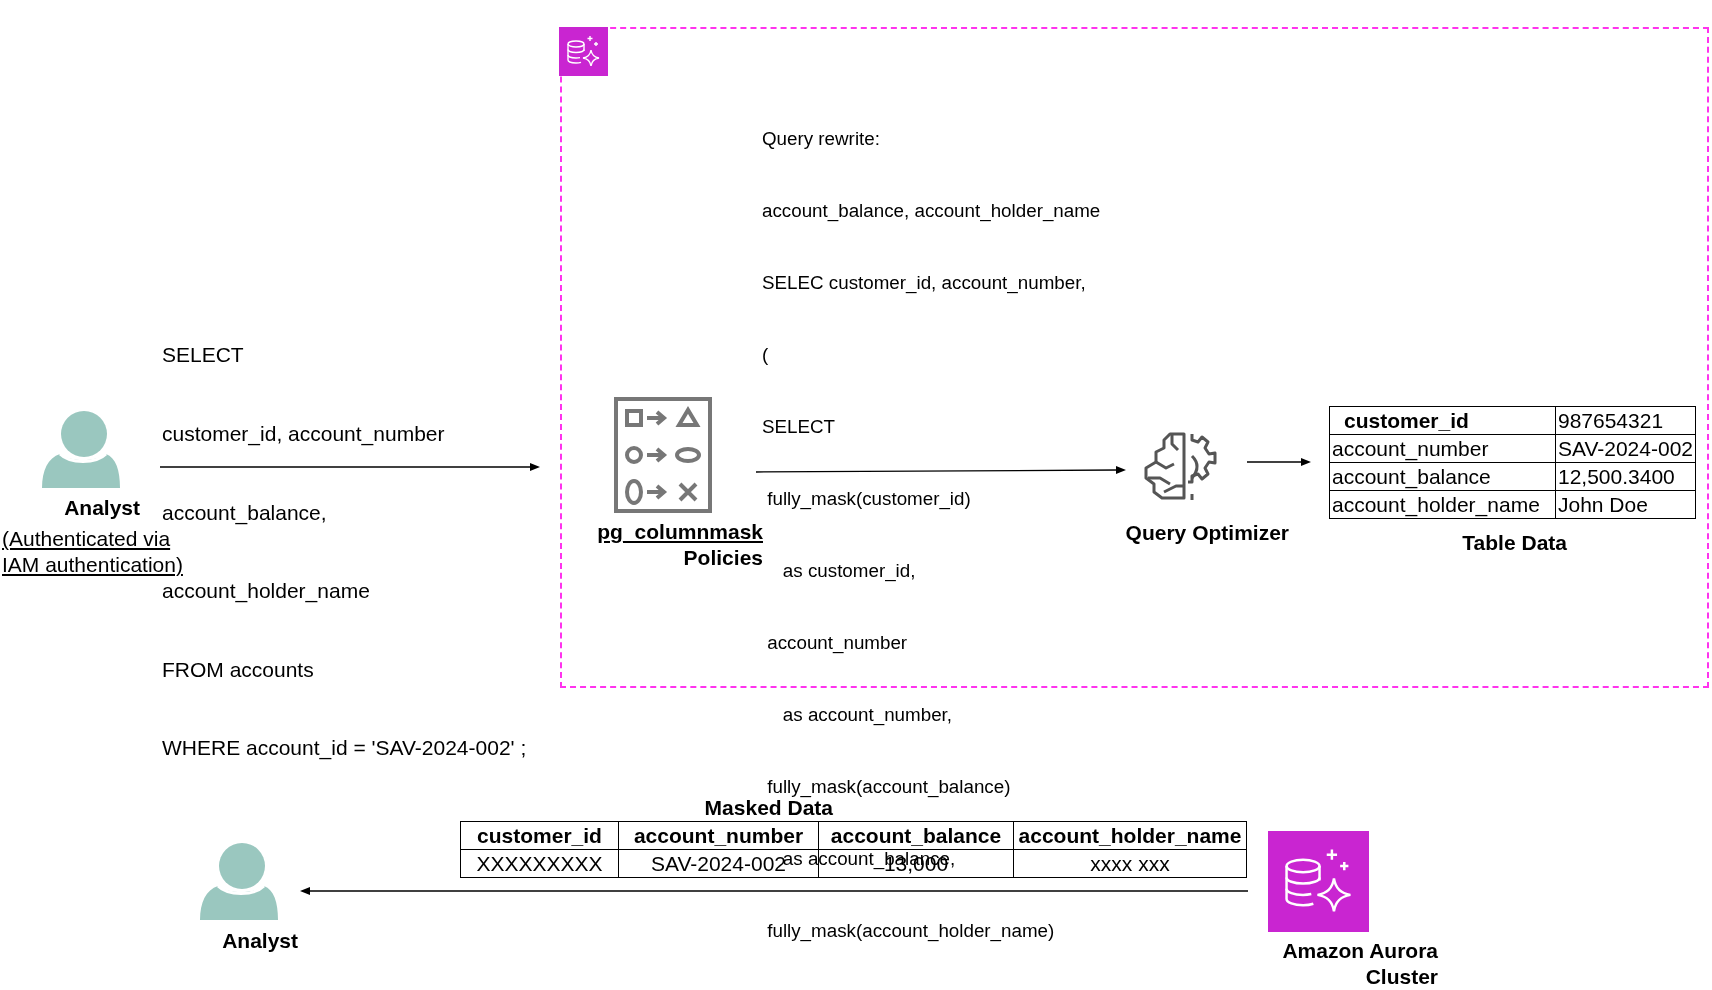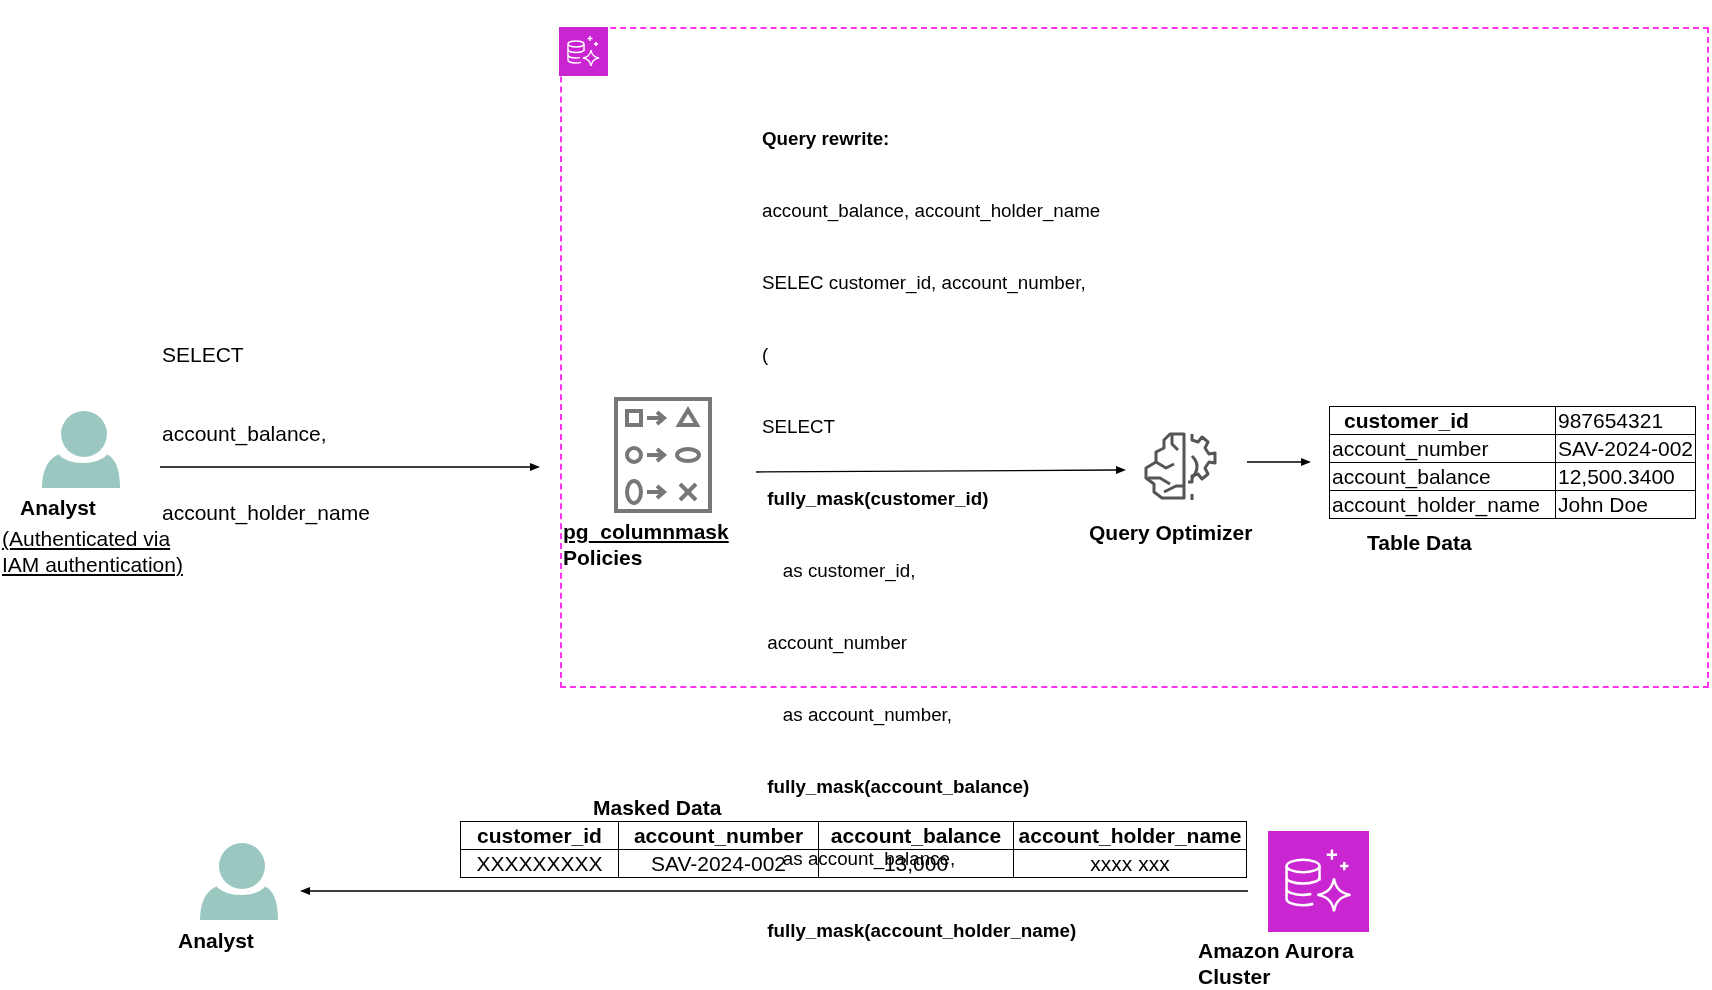--- a/index.html
+++ b/index.html
@@ -4,22 +4,22 @@
 <style>
   html, body { margin:0; padding:0; background:#ffffff; }
   body { width:1712px; height:990px; position:relative; overflow:hidden;
          font-family:"Liberation Sans", sans-serif; color:#000; }
   .abs { position:absolute; }
   .dashed-box { position:absolute; left:560px; top:27px; width:1149px; height:661px;
                 border:2px dashed #ff33ee; box-sizing:border-box; }
   .group-icon { position:absolute; left:559px; top:27px; width:49px; height:49px; background:#c925d1; }
   .lines { white-space:pre; font-size:21px; line-height:26.2px; }
   .rewrite { white-space:pre; font-size:18.8px; line-height:24px; }
-  .rewrite .b { font-weight:bold; }
-  .label-bold { font-weight:bold; font-size:21px; text-align:left; line-height:26px; }
+  .rewrite .b { font-weight:normal; }
+  .label-bold { font-weight:bold; font-size:21px; text-align:right; line-height:26px; }
   .label-normal { font-size:21px; line-height:26px;text-decoration:underline; }
   table.kv { position:absolute; border-collapse:collapse; font-size:21px; }
   table.kv td { border:1.5px solid #000; padding:0 2px; height:27px; line-height:27px; white-space:nowrap; }
   table.masked { position:absolute; border-collapse:collapse; font-size:21px; }
   table.masked td, table.masked th { border:1.5px solid #000; padding:0 2px; height:27px; line-height:27px; white-space:nowrap; text-align:center; }
   table.masked th { font-weight:bold; }
   svg.arrow { position:absolute; overflow:visible; }
 </style>
 </head>
 <body>
@@ -46,22 +46,25 @@
     <path d="M2 80 C2 62 8 50 20 46 C30 54 56 54 66 46 C76 50 80 62 80 80 Z" fill="#9ac7bf"></path>
     <path d="M20 46 C30 56 56 56 66 46" fill="none" stroke="#fff" stroke-width="3"></path>
   </svg>
 </div>
 <div class="abs label-bold" style="left:20px;top:495px;width:120px;">Analyst</div>
 <div class="abs label-normal" style="left:2px;top:526px;">(Authenticated via</div>
 <div class="abs label-normal" style="left:2px;top:552px;">IAM authentication)</div>
 
 <div class="abs lines" style="left:162px;top:290px;">
   <div>SELECT</div>
+  <div>customer_id, account_number</div>
   <div>account_balance,</div>
   <div>account_holder_name</div>
+  <div>FROM accounts</div>
+  <div>WHERE account_id = 'SAV-2024-002' ;</div>
 </div>
 
 <svg class="arrow" style="left:160px;top:460px;" width="382" height="14">
   <line x1="0" y1="7" x2="372" y2="7" stroke="#000" stroke-width="1.3"></line>
   <path d="M370 3 L380 7 L370 11 Z" fill="#000"></path>
 </svg>
 
 <div class="abs" style="left:614px;top:397px;width:98px;height:116px;">
   <svg width="98" height="116" viewBox="0 0 98 116">
     <g fill="none" stroke="#777" stroke-width="4">

